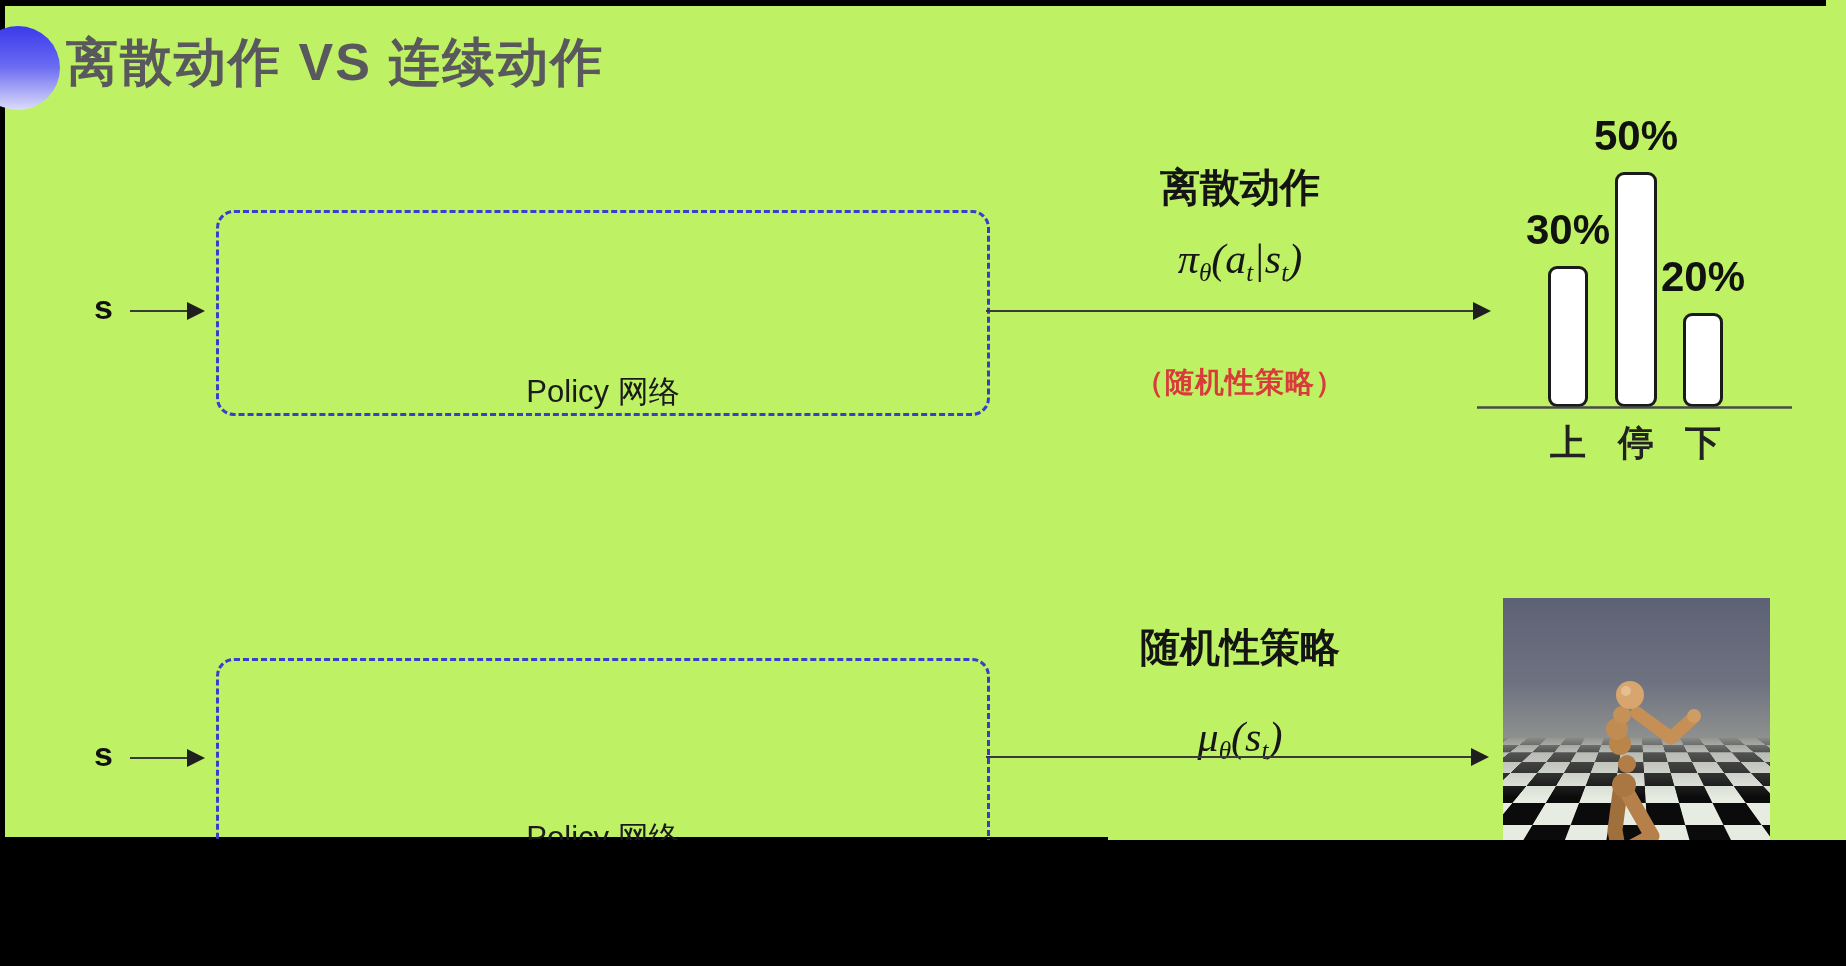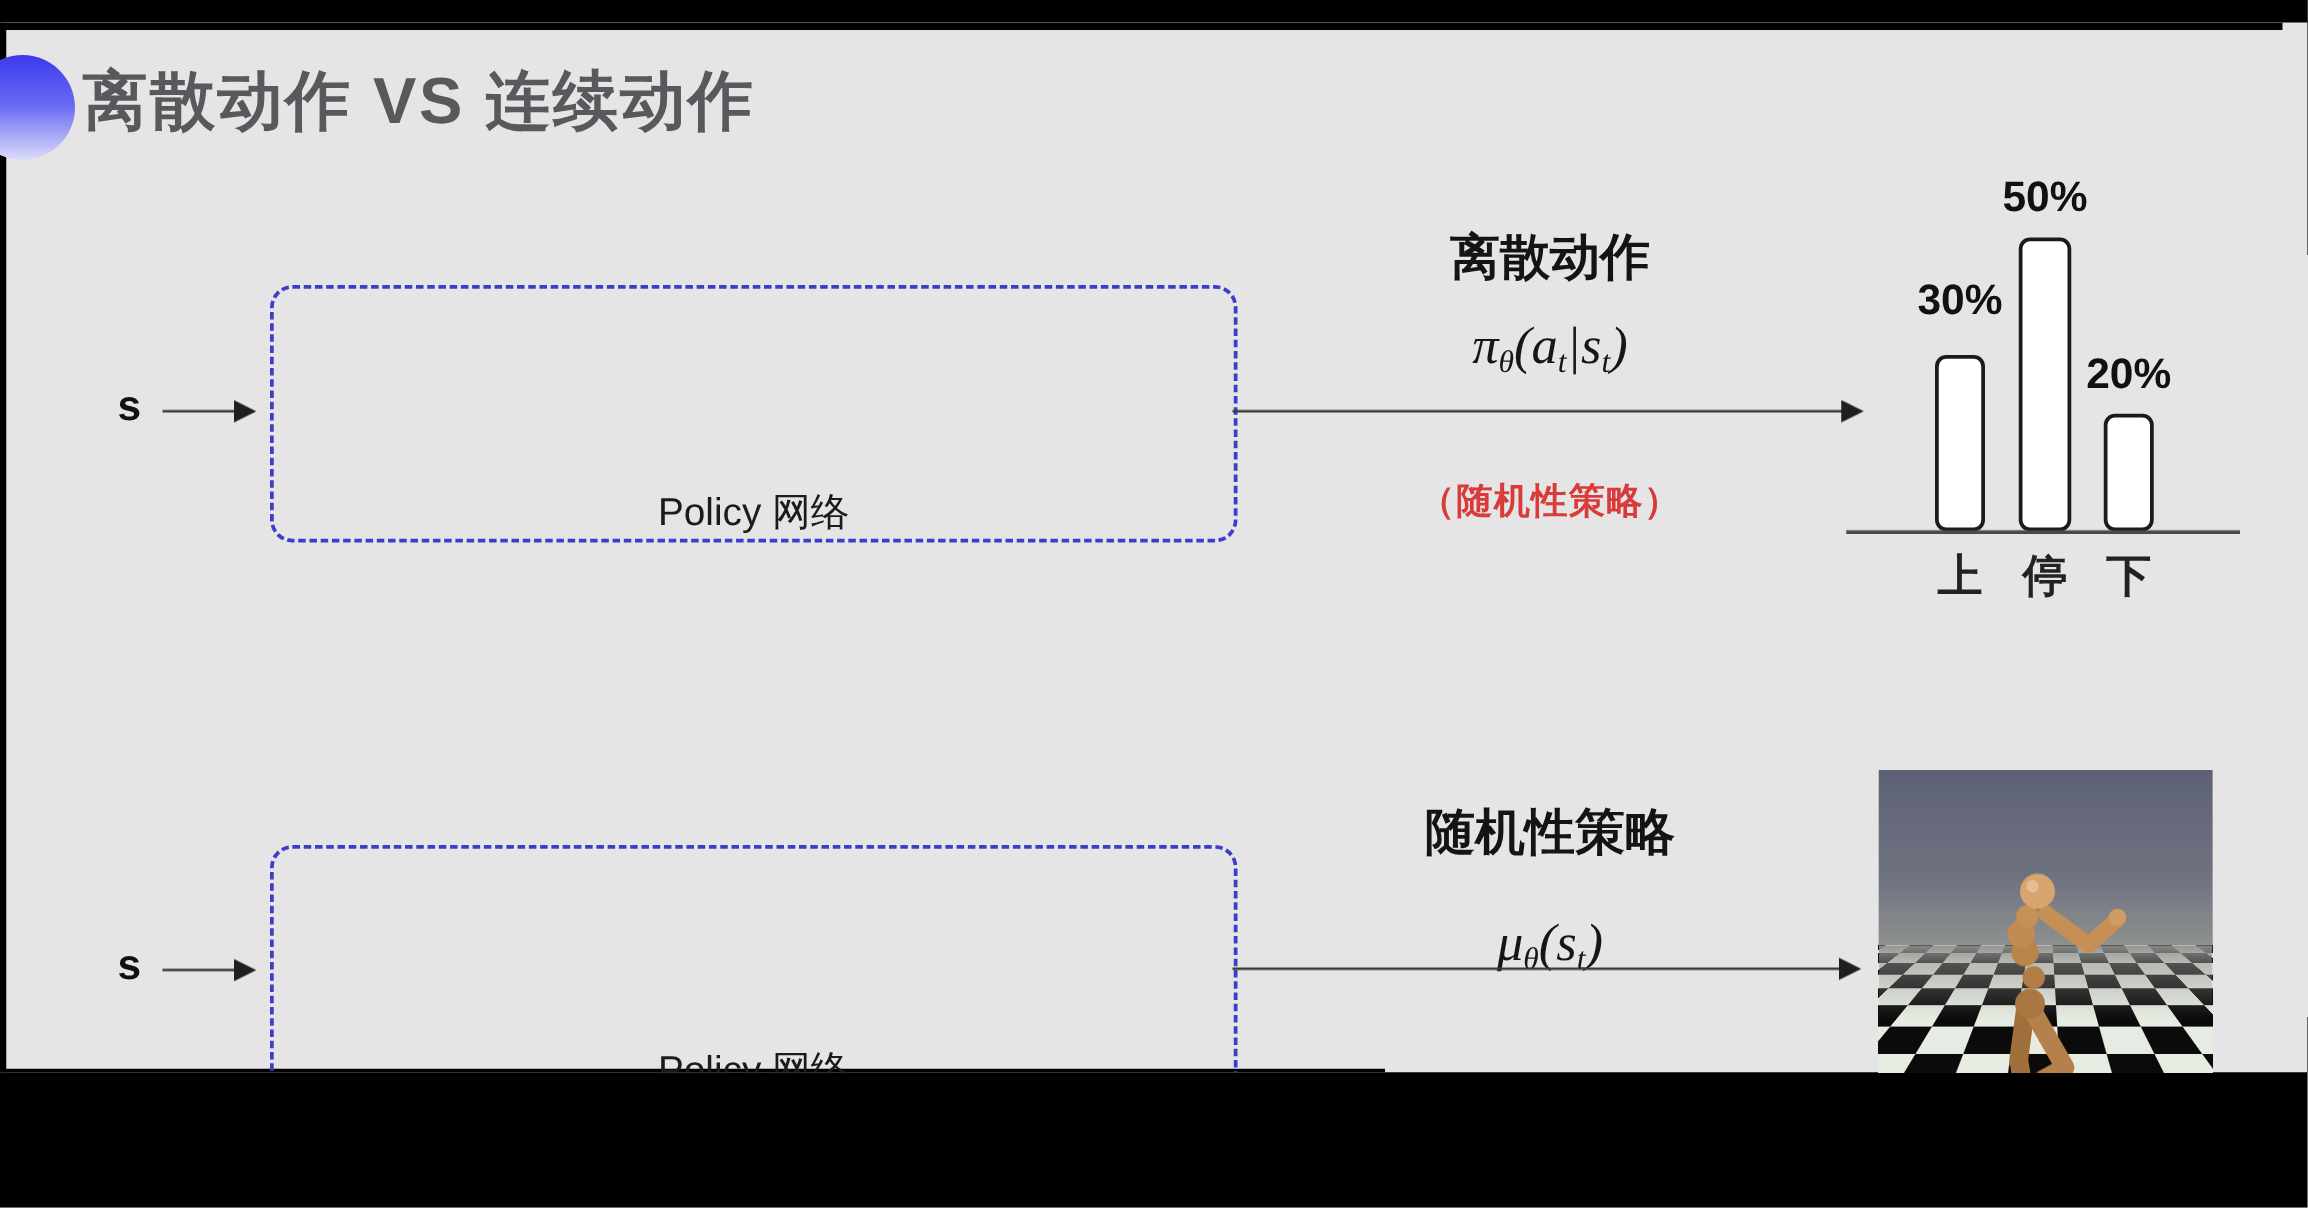--- a/index.html
+++ b/index.html
@@ -1,17 +1,17 @@
 <!DOCTYPE html>
 <html><head>
 <meta charset="utf-8">
 <style>
   html,body{margin:0;padding:0;background:#000;}
-  #canvas{position:relative;width:1846px;height:840px;background:#e5e5e5;overflow:hidden;
-          font-family:"Liberation Sans",sans-serif;margin-top:18px;}
+  #canvas{position:relative;width:1846px;height:840px;background:#bef264;overflow:hidden;
+          font-family:"Liberation Sans",sans-serif;}
   
   .frame-top{position:absolute;left:0;top:0;width:1826px;height:6px;background:#000;}
   .frame-left{position:absolute;left:0;top:0;width:5px;height:100%;background:#000;}
   .frame-bottom{position:absolute;left:0;bottom:0;width:60%;height:3px;background:#000;}
 
   
   .bullet{position:absolute;left:-24px;top:26px;width:84px;height:84px;border-radius:50%;
           background:linear-gradient(180deg,#3a3aec 0%,#6a6af2 48%,#dcdcfa 100%);}
   .page-title{position:absolute;left:66px;top:28px;font-size:52px;font-weight:600;
               color:#59595d;letter-spacing:2px;white-space:nowrap;}
@@ -46,21 +46,21 @@
 
   
   .chart-area{position:absolute;left:1477px;top:100px;width:316px;height:307px;}
   .bar-group{position:absolute;bottom:0;}
   .bg0{left:71px;width:40px;}
   .bg1{left:138px;width:42px;}
   .bg2{left:206px;width:40px;}
   .bar{position:absolute;bottom:0;width:100%;background:#fff;border:3px solid #1b1b1b;border-radius:9px;
        box-sizing:border-box;}
   .pct{position:absolute;left:50%;transform:translateX(-50%);white-space:nowrap;
-       font-size:34px;font-weight:600;color:#111;}
+       font-size:42px;font-weight:600;color:#111;}
   .cat{position:absolute;top:calc(100% + 12px);text-align:center;font-size:36px;font-weight:600;color:#222;}
   .cat0{left:71px;width:40px;}
   .cat1{left:138px;width:42px;}
   .cat2{left:206px;width:40px;}
 
   
   .robot-img{position:absolute;left:1503px;top:598px;width:267px;height:319px;overflow:hidden;background:#70747f;}
   .sky{position:absolute;left:0;top:0;width:100%;height:141px;
        background:linear-gradient(180deg,#5d6175 0%,#6e7280 60%,#8f918e 100%);}
   .floor-wrap{position:absolute;left:0;top:140px;right:0;bottom:0;overflow:hidden;}
@@ -87,21 +87,21 @@
   <div class="policy-box top">
     <span class="box-label">Policy 网络</span>
   </div>
   <div class="mid-label policy-title pt-top">离散动作</div>
   <div class="mid-label math math-top"><span>π</span><sub>θ</sub><span>(a</span><sub>t</sub><span>|s</span><sub>t</sub><span>)</span></div>
   <div class="mid-label note note-top">（随机性策略）</div>
 
   <div class="chart-area">
     <div class="bar-group bg0">
       <div class="bar" style="height: 141px;"></div>
-      <div class="pct" style="bottom: 165px;">30%</div>
+      <div class="pct" style="bottom: 153px;">30%</div>
     </div>
     <div class="bar-group bg1">
       <div class="bar" style="height: 235px;"></div>
       <div class="pct" style="bottom: 247px;">50%</div>
     </div>
     <div class="bar-group bg2">
       <div class="bar" style="height: 94px;"></div>
       <div class="pct" style="bottom: 106px;">20%</div>
     </div>
     <div class="cat cat0">上</div>

